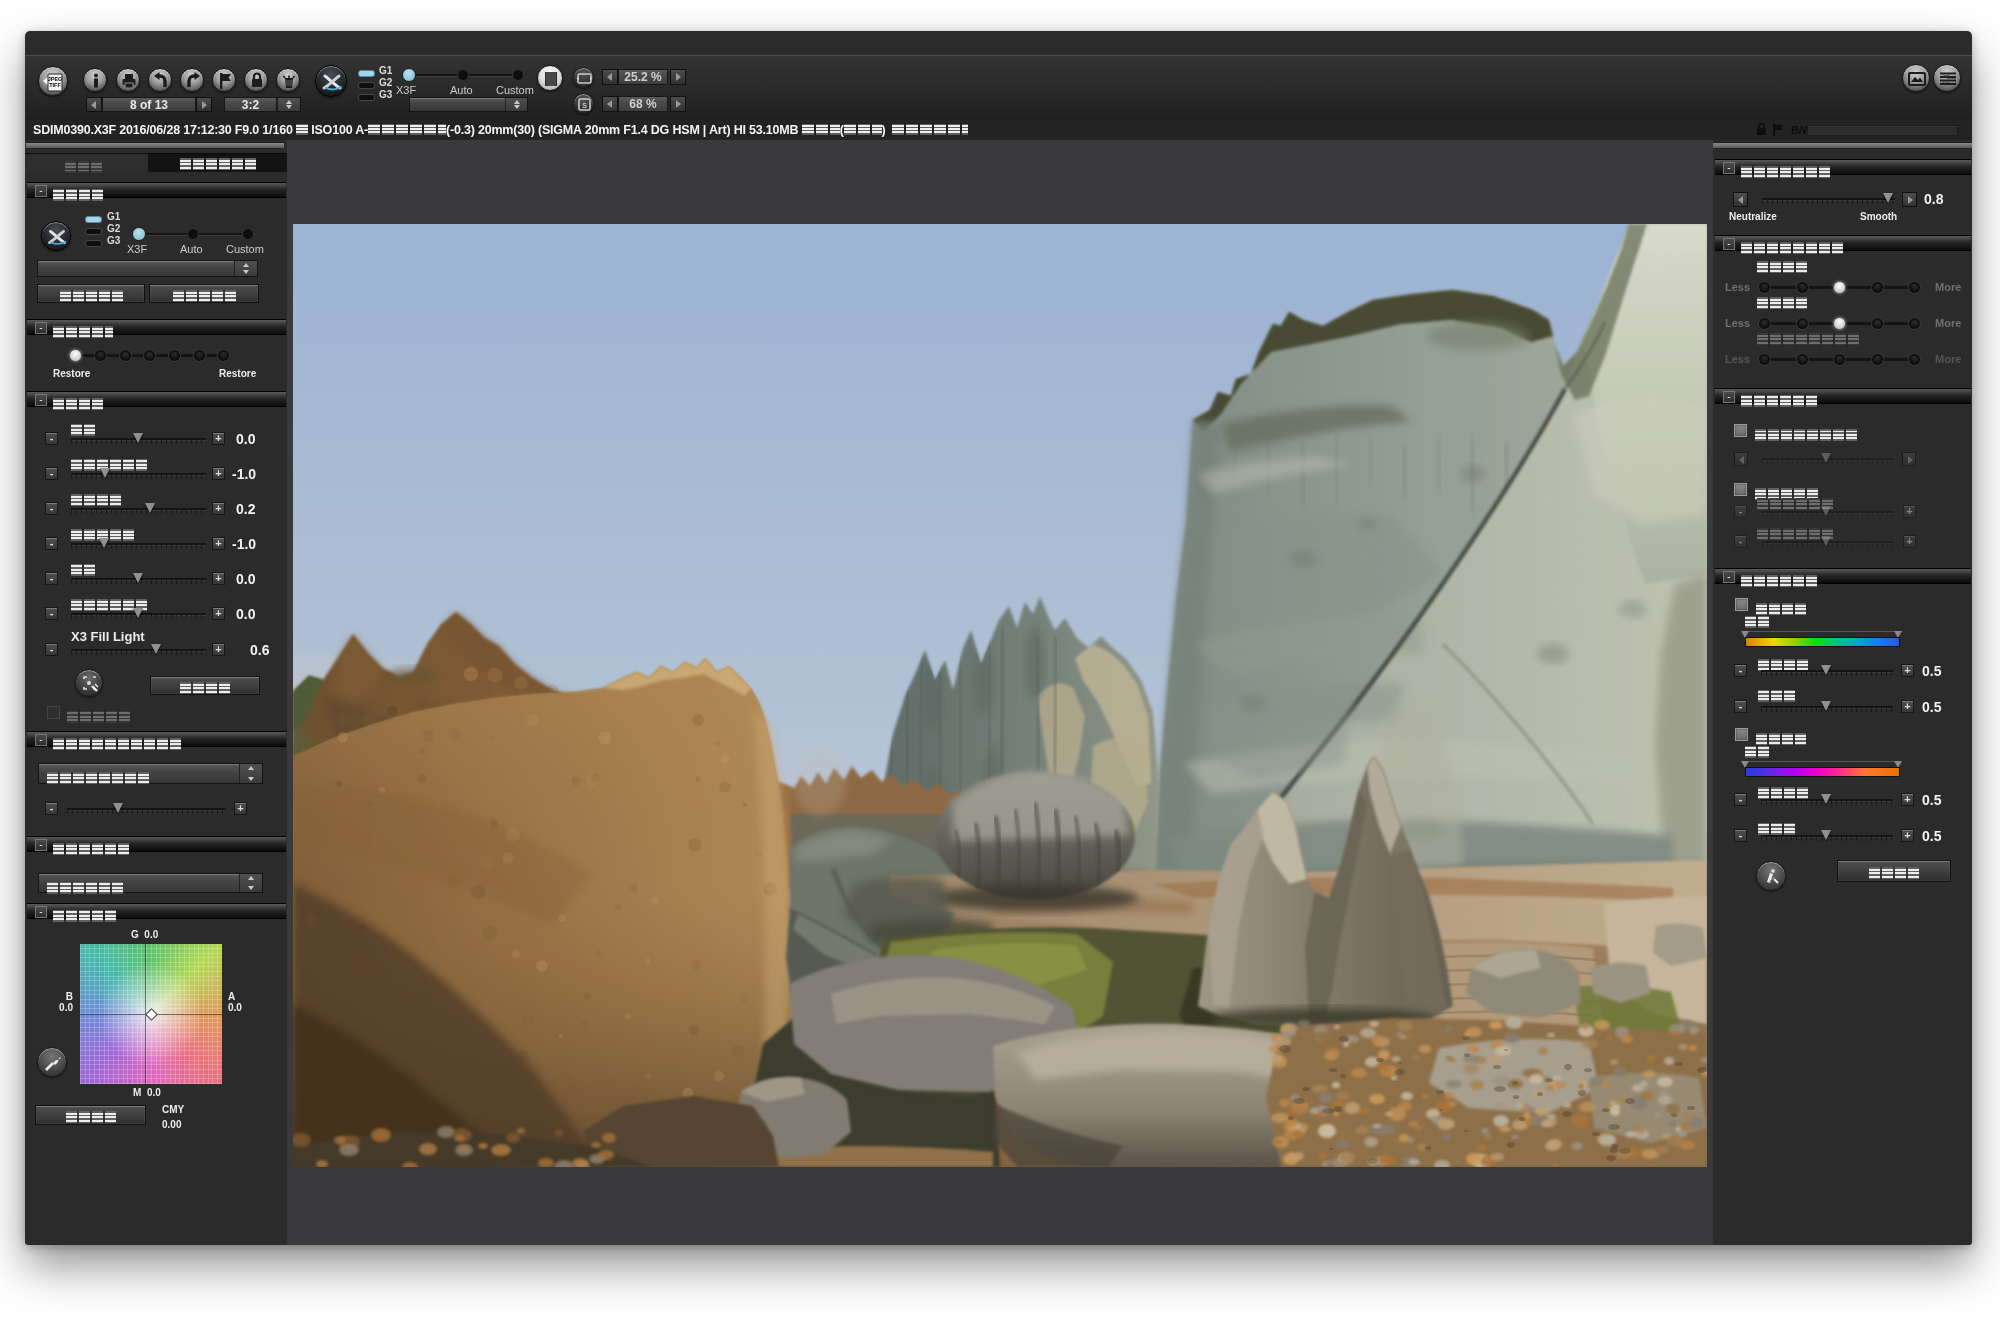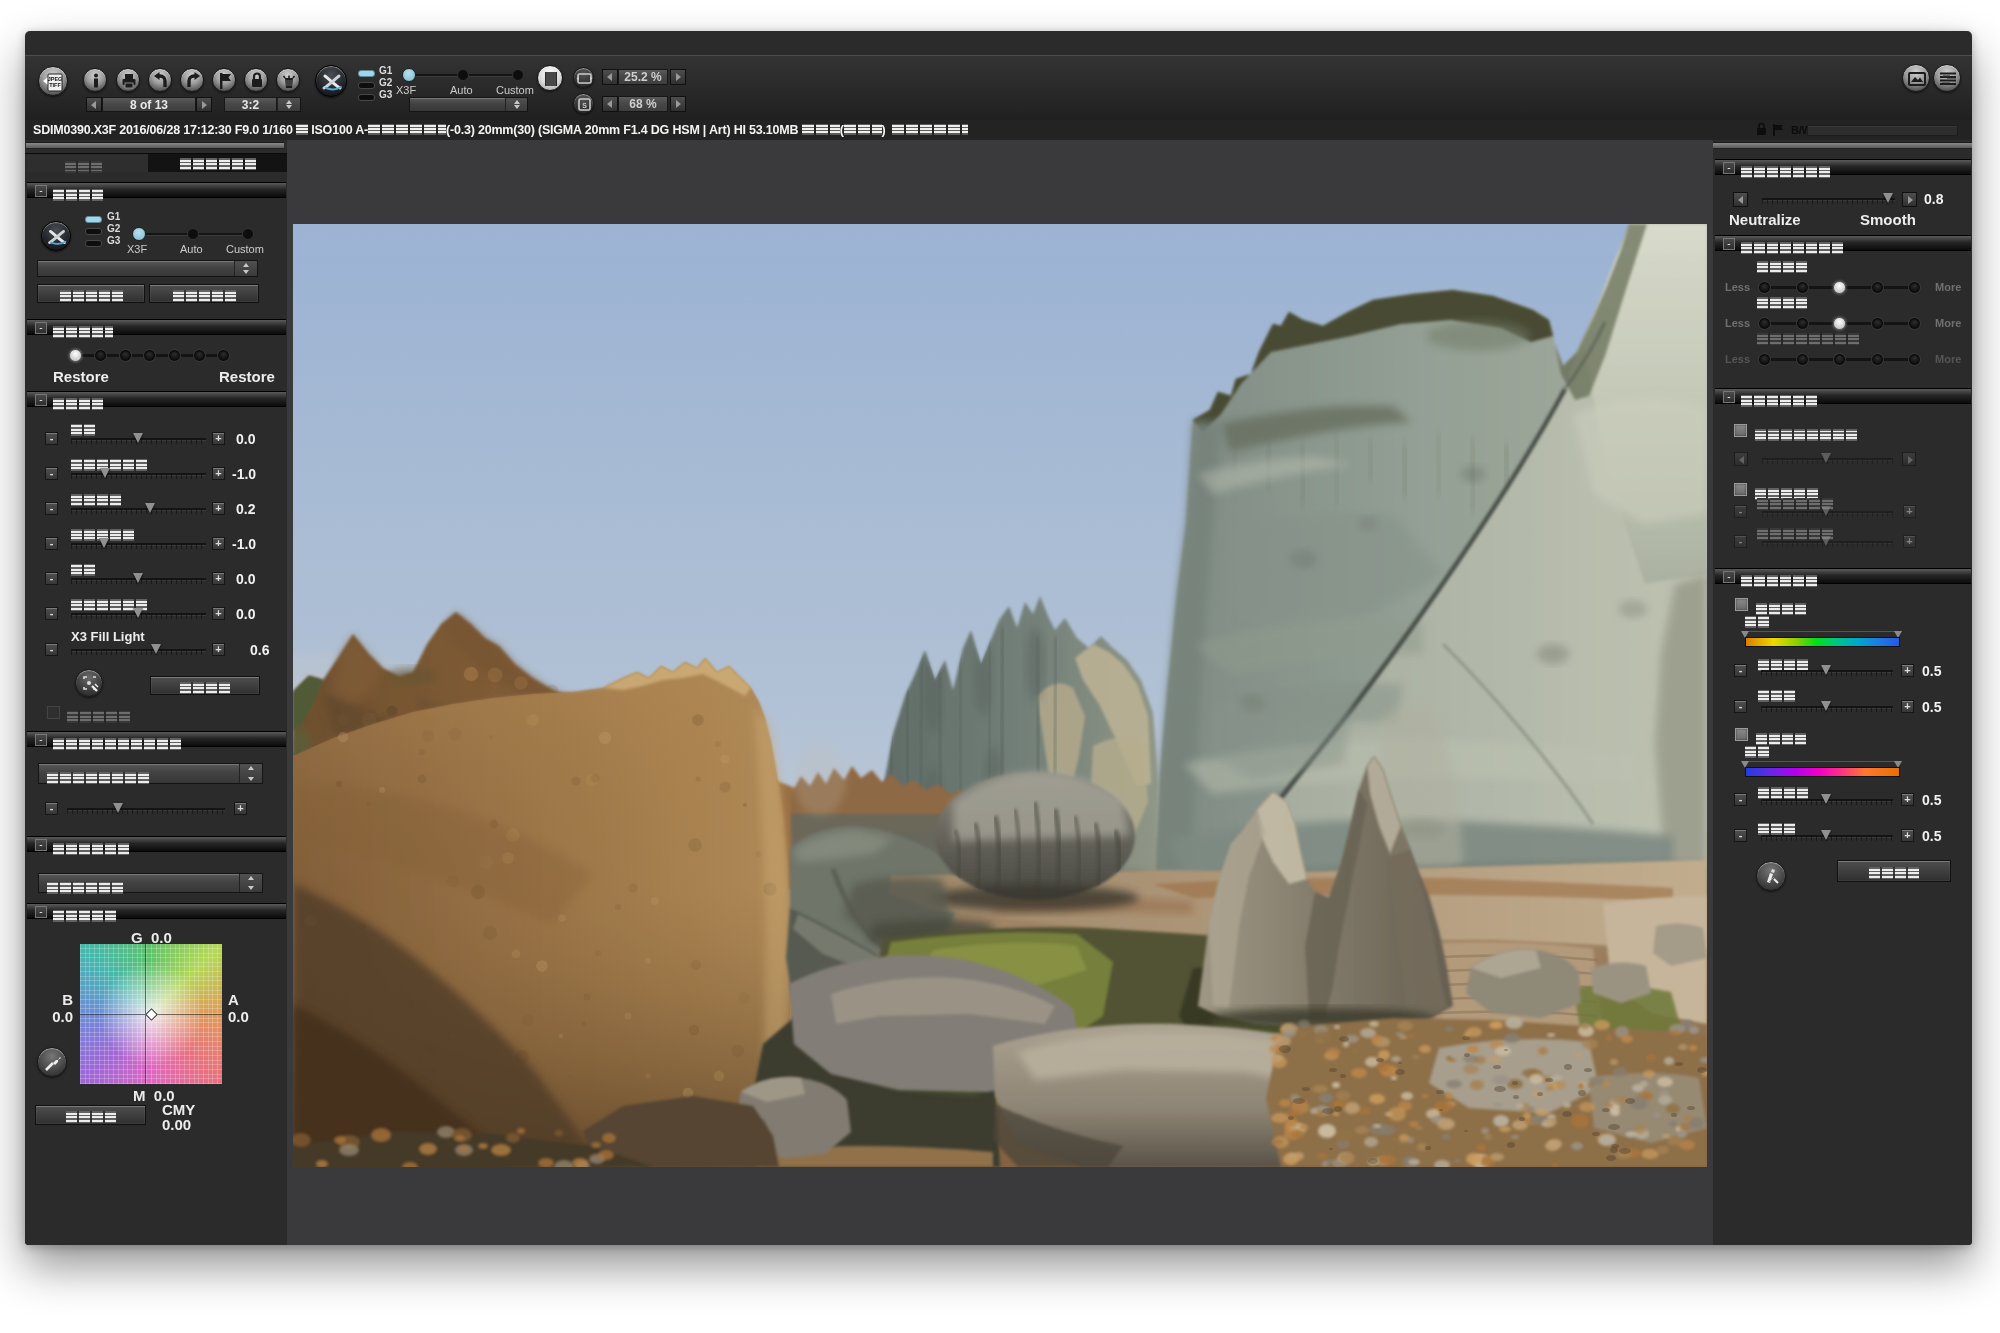--- a/index.html
+++ b/index.html
@@ -37,21 +37,21 @@
 .val{position:absolute;color:#f2f2f2;font-size:14px;font-weight:bold}
 .dot{position:absolute;width:13px;height:13px;border-radius:50%;background:radial-gradient(circle at 50% 35%,#2e2e2e,#0c0c0c 70%);border:1px solid #3a3a3a;box-shadow:inset 0 1px 2px #000}
 .dotw{position:absolute;width:13px;height:13px;border-radius:50%;background:radial-gradient(circle at 50% 35%,#fff,#c2c2c2 80%);border:1px solid #666;box-shadow:0 0 3px rgba(255,255,255,.4)}
 .dline{position:absolute;height:3px;background:#141414;border-radius:2px}
 .drop{position:absolute;height:21px;background:linear-gradient(#585858,#424242 45%,#383838);border:1px solid #141414;box-shadow:inset 0 1px 0 rgba(255,255,255,.2)}
 .drop .spin{position:absolute;right:0;top:0;width:23px;height:100%;border-left:1px solid #222;background:linear-gradient(#505050,#3a3a3a)}
 .spin:before{content:"";position:absolute;left:8px;top:2px;border-left:3px solid transparent;border-right:3px solid transparent;border-bottom:4px solid #c8c8c8}
 .spin:after{content:"";position:absolute;left:8px;bottom:2px;border-left:3px solid transparent;border-right:3px solid transparent;border-top:4px solid #c8c8c8}
 .pbtn{position:absolute;background:linear-gradient(#4e4e4e,#303030);border:1px solid #101010;box-shadow:inset 0 1px 0 rgba(255,255,255,.22),inset 0 0 0 1px rgba(255,255,255,.05);text-align:center}
 .cb{position:absolute;width:13px;height:13px;background:linear-gradient(#8a8a8a,#6a6a6a);border:1px solid #9a9a9a;box-shadow:inset 0 0 2px #333}
-.lbl{position:absolute;color:#ededed;font-size:15px;font-weight:bold}
+.lbl{position:absolute;color:#ededed;font-size:10px;font-weight:bold}
 .lbld{position:absolute;color:#5e5e5e;font-size:13px;font-weight:bold}
 .arrbtn{position:absolute;width:14px;height:14px;background:linear-gradient(#4e4e4e,#303030);border:1px solid #101010}
 .arrbtn:before{content:"";position:absolute;top:3px}
 .arrl:before{left:4px;border-top:4px solid transparent;border-bottom:4px solid transparent;border-right:5px solid #999}
 .arrr:before{left:5px;border-top:4px solid transparent;border-bottom:4px solid transparent;border-left:5px solid #999}
 #cgrid{background:
  repeating-linear-gradient(90deg,rgba(255,255,255,.22) 0 1px,transparent 1px 4.73px),
  repeating-linear-gradient(0deg,rgba(255,255,255,.22) 0 1px,transparent 1px 4.66px),
  radial-gradient(circle at 50% 50%,rgba(238,238,238,.98),rgba(238,238,238,0) 52%),
  conic-gradient(from 0deg at 50% 50%,#5ec368,#b2d855 12.5%,#e09a58 25%,#e8707e 37.5%,#e066c2 50%,#9e66d6 62.5%,#6c8cd8 75%,#44b8ac 87.5%,#5ec368 100%)}

